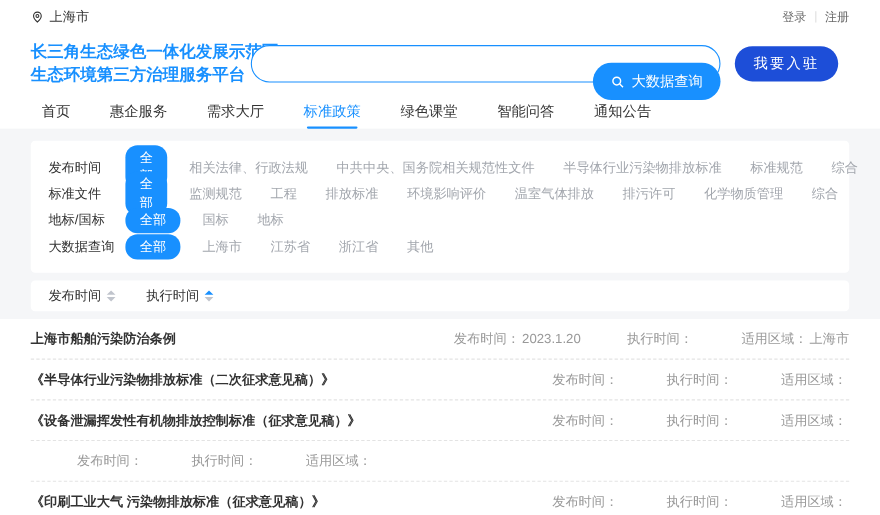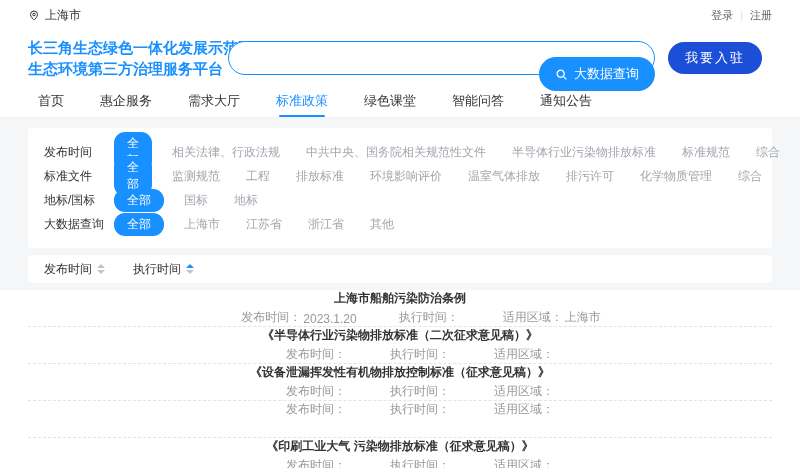--- a/index.html
+++ b/index.html
@@ -89,25 +89,24 @@
   .sort-item { display: flex; align-items: center; gap: 5px; cursor: pointer; color: #333; font-weight: 500; }
   .caret-col { display: flex; flex-direction: column; gap: 2px; }
   .caret-up { width: 0; height: 0; border-left: 4px solid transparent; border-right: 4px solid transparent; border-bottom: 4px solid #c0c4cc; }
   .caret-down { width: 0; height: 0; border-left: 4px solid transparent; border-right: 4px solid transparent; border-top: 4px solid #c0c4cc; }
   .caret-up.active { border-bottom-color: #1890ff; }
   
   .list-section { background: #fff; padding: 0 28px; }
   .policy-row {
     height: 37px; display: flex; align-items: center; justify-content: space-between;
     border-bottom: 1px dashed #e3e3e3;
-    flex-direction: column;
   }
   .policy-title { font-weight: bold; color: #333; cursor: pointer; white-space: nowrap; }
   .policy-meta { display: flex; align-items: center; color: #999; }
-  .meta-item { display: flex; align-items: flex-end; white-space: nowrap; margin-left: 42px; }
+  .meta-item { display: flex; align-items: center; white-space: nowrap; margin-left: 42px; }
   .meta-item .val { color: #999; margin-left: 2px; min-width: 0; }
   svg { display: block; }
 </style>
 </head>
 <body>
 
 <div class="topbar">
   <div class="topbar-left">
     <span>
       <svg width="12" height="13" viewBox="0 0 24 24" fill="none" stroke="#333" stroke-width="2">

